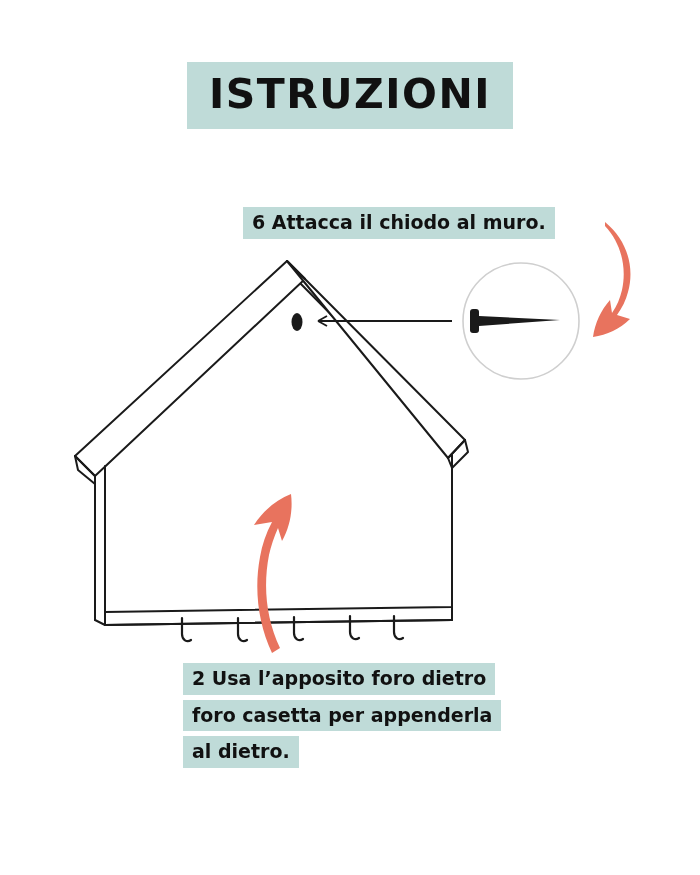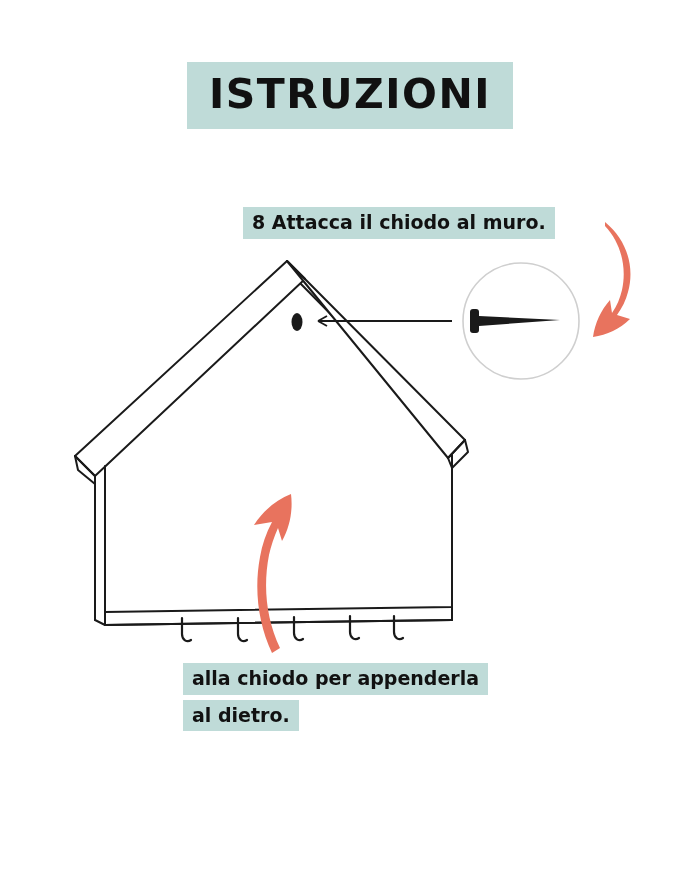--- a/index.html
+++ b/index.html
@@ -159,21 +159,22 @@
       <path d="M350,616 L350,632 c0,6 5,9 9,6"></path>
       <path d="M394,616 L394,632 c0,6 5,9 9,6"></path>
     </g>
   </svg>
 
   <div class="title-wrap">
     <span class="title">ISTRUZIONI</span>
   </div>
 
   <div class="callout" id="step1">
-    <span class="line">8 Attacca il chiodo al muro.</span>
+    <span class="line">6 Attacca il chiodo al muro.</span>
   </div>
 
   <div class="callout" id="step2">
-    <span class="line">alla chiodo per appenderla</span>
+    <span class="line">2 Usa l’apposito foro dietro</span>
+    <span class="line">foro casetta per appenderla</span>
     <span class="line">al dietro.</span>
   </div>
 
 </div>
 
 </body></html>

